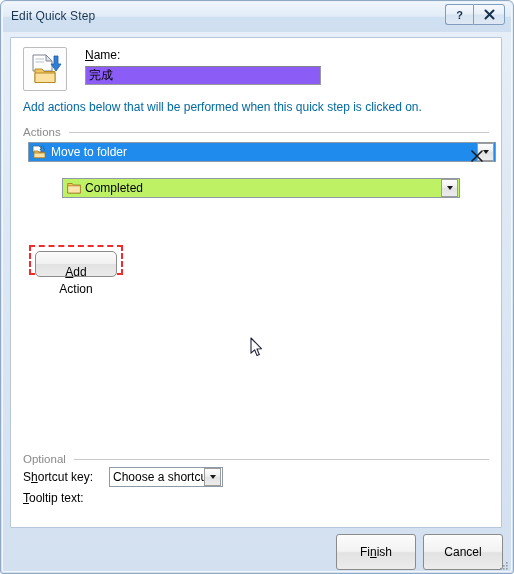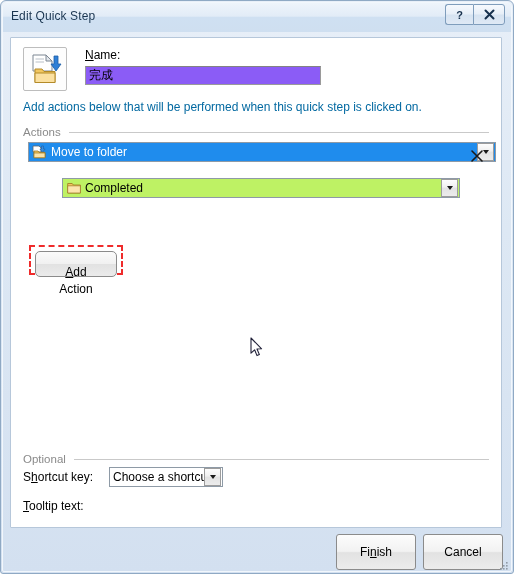--- a/index.html
+++ b/index.html
@@ -295,21 +295,21 @@
   }
 
   
   .opt-label {
     position: absolute;
     font-size: 12px;
     color: #000;
     white-space: nowrap;
   }
   #shortcut-label { left: 12px; top: 432px; }
-  #tooltip-label  { left: 12px; top: 453px; margin-top: 8px; }
+  #tooltip-label  { left: 12px; top: 453px; }
   .opt-label u { text-decoration: underline; }
 
   .shortcut-combo {
     position: absolute;
     left: 98px;
     top: 429px;
     width: 114px;
     height: 20px;
     box-sizing: border-box;
     background: #ffffff;

